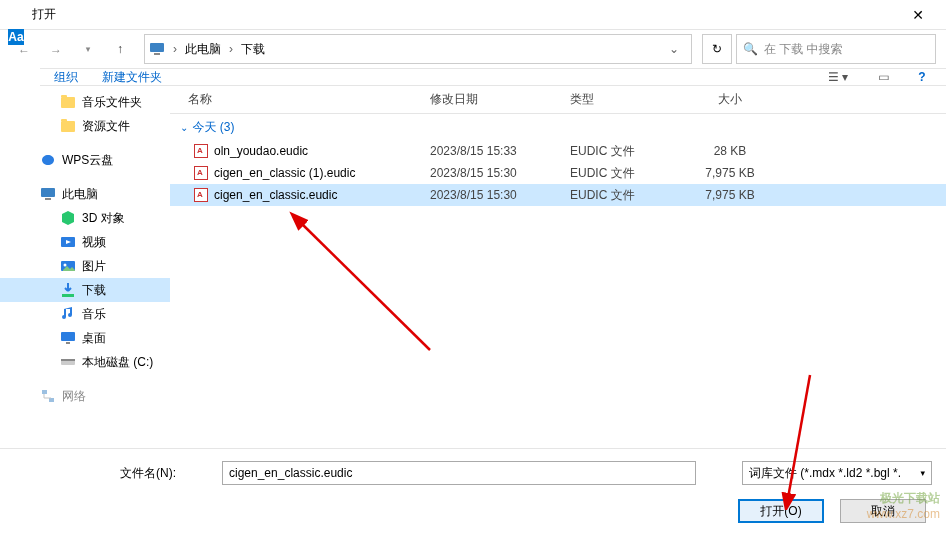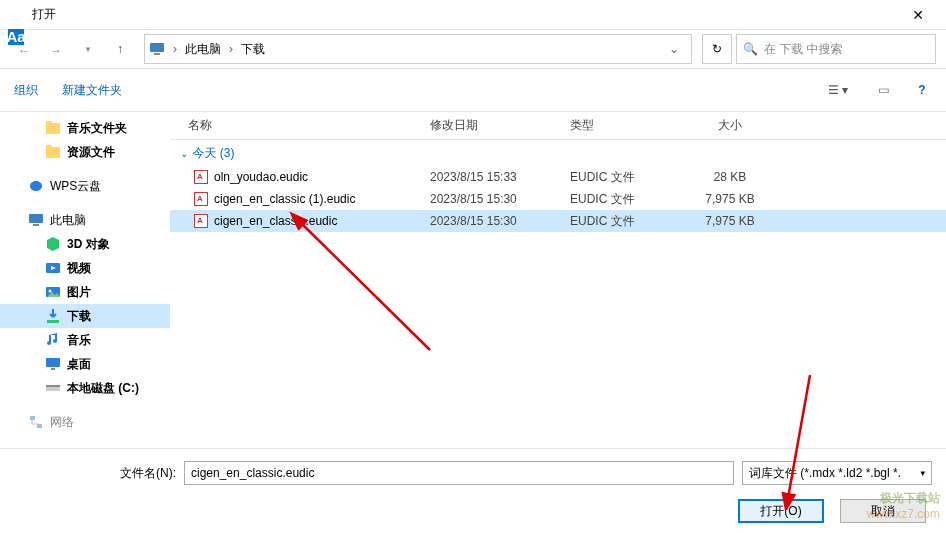--- a/index.html
+++ b/index.html
@@ -1,50 +1,50 @@
 <!DOCTYPE html>
 <html><head>
 <meta charset="utf-8">
 <style>
 * { box-sizing: border-box; margin: 0; padding: 0; font-family: "Microsoft YaHei", "Segoe UI", sans-serif; font-size: 12px; }
 body { background: #fff; width: 946px; height: 533px; overflow: hidden; position: relative; }
 
 
 .titlebar { height: 30px; display: flex; align-items: center; padding: 0 8px; border-bottom: 1px solid #e5e5e5; }
-.titlebar .app-icon { width: 16px; height: 16px; background: #0078d4; color: #fff; display: flex; align-items: center; justify-content: center; font-size: 15px; font-weight: bold; margin-right: 8px; margin-top: 44px; }
+.titlebar .app-icon { width: 16px; height: 16px; background: #0078d4; color: #fff; display: flex; align-items: center; justify-content: center; font-size: 12px; font-weight: bold; margin-right: 8px; margin-top: 44px; }
 .titlebar .title { flex: 1; color: #000; }
 .titlebar .close { width: 40px; height: 30px; display: flex; align-items: center; justify-content: center; cursor: pointer; font-size: 14px; }
 
 
 .navbar { height: 38px; display: flex; align-items: center; padding: 4px 10px; gap: 4px; }
 .nav-btn { width: 28px; height: 28px; display: flex; align-items: center; justify-content: center; color: #888; cursor: pointer; border-radius: 2px; }
 .nav-btn.enabled { color: #333; }
 .breadcrumb { flex: 1; height: 30px; border: 1px solid #ccc; display: flex; align-items: center; padding: 0 4px; margin: 0 6px; }
 .breadcrumb .pc-icon { width: 16px; height: 16px; margin-right: 4px; }
 .breadcrumb .chev { padding: 0 4px; color: #666; cursor: pointer; }
 .breadcrumb .crumb { padding: 0 4px; cursor: pointer; }
 .breadcrumb .dd { margin-left: auto; padding: 0 8px; color: #666; cursor: pointer; }
 .refresh-btn { width: 30px; height: 30px; border: 1px solid #ccc; display: flex; align-items: center; justify-content: center; cursor: pointer; }
 .searchbox { width: 200px; height: 30px; border: 1px solid #ccc; display: flex; align-items: center; padding: 0 6px; color: #888; }
 .searchbox .search-icon { margin-right: 6px; }
 
 
-.toolbar { height: 44px; display: flex; align-items: center; padding: 2px 14px; border-top: 1px solid #e5e5e5; border-bottom: 1px solid #e5e5e5; }
+.toolbar { height: 18px; display: flex; align-items: center; padding: 2px 14px; border-top: 1px solid #e5e5e5; border-bottom: 1px solid #e5e5e5; margin-left: 40px; }
 .toolbar .tool-link { color: #0066cc; cursor: pointer; margin-right: 24px; }
 .toolbar .right { margin-left: auto; display: flex; align-items: center; gap: 10px; }
 .toolbar .view-btn { width: 36px; height: 22px; display: flex; align-items: center; justify-content: center; cursor: pointer; color: #555; }
 .toolbar .help-btn { color: #0066cc; cursor: pointer; font-weight: bold; width: 20px; text-align: center; }
 
 
 .main { display: flex; height: 380px; }
 
 
 .sidebar { width: 170px; overflow-y: auto; padding: 4px 0; }
-.tree-item { height: 24px; display: flex; align-items: center; padding-left: 28px; cursor: pointer; gap: 6px; }
-.tree-item.l2 { padding-left: 45px; font-weight: bold; }
+.tree-item { height: 24px; display: flex; align-items: center; padding-left: 40px; cursor: pointer; gap: 6px; }
+.tree-item.l2 { padding-left: 60px; }
 .tree-item.sel { background: #cce8ff; }
 .tree-item .ticon { width: 16px; height: 16px; display: flex; align-items: center; justify-content: center; flex-shrink: 0; }
 .tree-item .tlabel { white-space: nowrap; overflow: hidden; }
 .folder-ic { background: #ffd666; border-radius: 1px; width: 14px; height: 11px; position: relative; }
 .folder-ic::before { content:''; position:absolute; top:-2px; left:0; width:6px; height:2px; background:#ffd666; border-radius:1px 1px 0 0; }
 
 
 .filelist { flex: 1; display: flex; flex-direction: column; }
 .list-header { height: 28px; display: flex; align-items: center; border-bottom: 1px solid #e5e5e5; color: #444; }
 .col-name { width: 260px; padding-left: 18px; }
@@ -56,21 +56,21 @@
 .file-row { height: 22px; display: flex; align-items: center; cursor: pointer; }
 .file-row.sel { background: #cce8ff; }
 .file-row .col-name { display: flex; align-items: center; gap: 6px; padding-left: 24px; }
 .file-row .file-icon { width: 14px; height: 14px; border: 1px solid #c33; position: relative; background: #fff; }
 .file-row .file-icon::after { content:'A'; position:absolute; font-size:8px; color:#c33; left:2px; top:1px; font-weight:bold; }
 .file-row .col-date, .file-row .col-type { color: #444; }
 .file-row .col-size { color: #444; }
 
 
 .bottom { position: absolute; bottom: 0; left: 0; right: 0; border-top: 1px solid #e5e5e5; padding: 12px 14px 10px 14px; background: #fff; }
-.fn-row { display: flex; align-items: center; margin-bottom: 14px; }
+.fn-row { display: flex; align-items: center; margin-bottom: 14px; gap: 38px; }
 .fn-label { width: 170px; text-align: right; padding-right: 8px; }
 .fn-input { flex: 1; height: 24px; border: 1px solid #aaa; padding: 0 6px; }
 .filter-dd { width: 190px; height: 24px; border: 1px solid #aaa; margin-left: 8px; display: flex; align-items: center; padding: 0 6px; cursor: pointer; justify-content: space-between; white-space: nowrap; overflow: hidden; }
 .btn-row { display: flex; justify-content: flex-end; gap: 16px; padding-right: 6px; }
 .btn { width: 86px; height: 24px; border: 1px solid #aaa; background: #e9e9e9; cursor: pointer; display: flex; align-items: center; justify-content: center; }
 .btn.primary { border: 2px solid #0078d4; background: #e5f1fb; }
 
 
 .arrow { position: absolute; pointer-events: none; }
 

